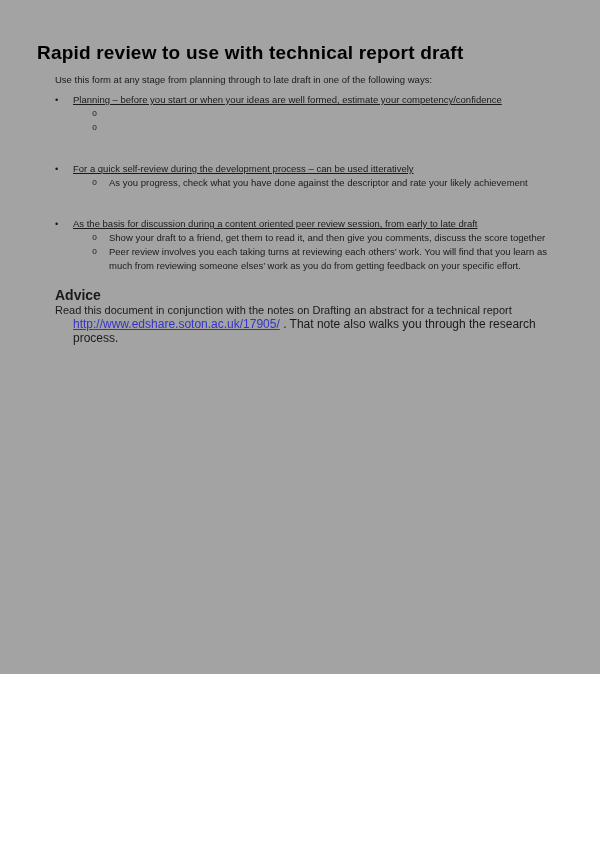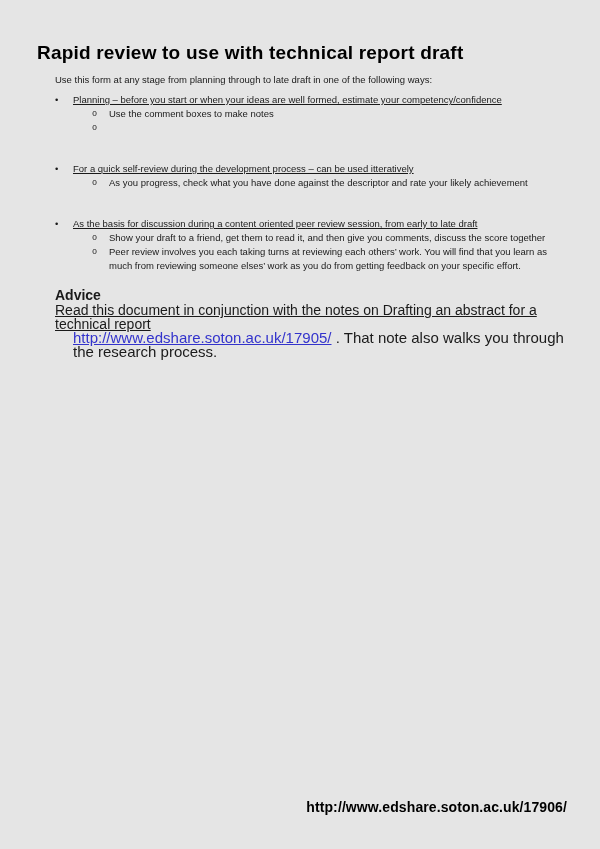--- a/index.html
+++ b/index.html
@@ -3,22 +3,22 @@
 <meta charset="utf-8">
 <style>
   html, body {
     margin: 0;
     padding: 0;
     background: #ffffff;
   }
   .page {
     position: relative;
     width: 600px;
-    height: 849px;
-    background: #e5e5e5;
+    height: 674px;
+    background: #a3a3a3;
     font-family: "Liberation Sans", sans-serif;
     color: #1a1a1a;
     box-sizing: border-box;
     padding: 42px 30px 8px 37px;
     overflow: hidden;
   }
   .doc-title {
     font-size: 19px;
     font-weight: bold;
     color: #000000;
@@ -59,27 +59,26 @@
   .sub-text { max-width: 452px; }
   .bullet-text { max-width: 470px; text-decoration: underline; }
   .advice-heading {
     margin: 16px 0 0 18px;
     font-size: 14px;
     font-weight: bold;
     line-height: 13px;
   }
   .advice-line1 {
     margin: 1px 0 0 18px;
-    font-size: 14px;
+    font-size: 11px;
     line-height: 14px;
-    text-decoration: underline;
   }
   .advice-line2 {
     margin: 0 0 0 36px;
-    font-size: 15px;
+    font-size: 12px;
     line-height: 14px;
   }
   .doc-link {
     color: var(--link-color, #3333cc);
     text-decoration: underline;
     cursor: pointer;
   }
   .footer-url {
     position: absolute;
     top: 799px;
@@ -100,21 +99,20 @@
   <div class="intro">Use this form at any stage from planning through to late draft in one of the following ways:</div>
 
   <div class="bullet-group">
 
     <div class="bullet-row">
       <span class="bullet-marker">•</span>
       <span class="bullet-text">Planning – before you start or when your ideas are well formed, estimate your competency/confidence</span>
     </div>
     <div class="sub-row">
       <span class="sub-marker">o</span>
-      <span class="sub-text">Use the comment boxes to make notes</span>
     </div>
     <div class="sub-row">
       <span class="sub-marker">o</span>
     </div>
 
     <div class="bullet-row gap-large">
       <span class="bullet-marker">•</span>
       <span class="bullet-text">For a quick self-review during the development process – can be used itteratively</span>
     </div>
     <div class="sub-row">

